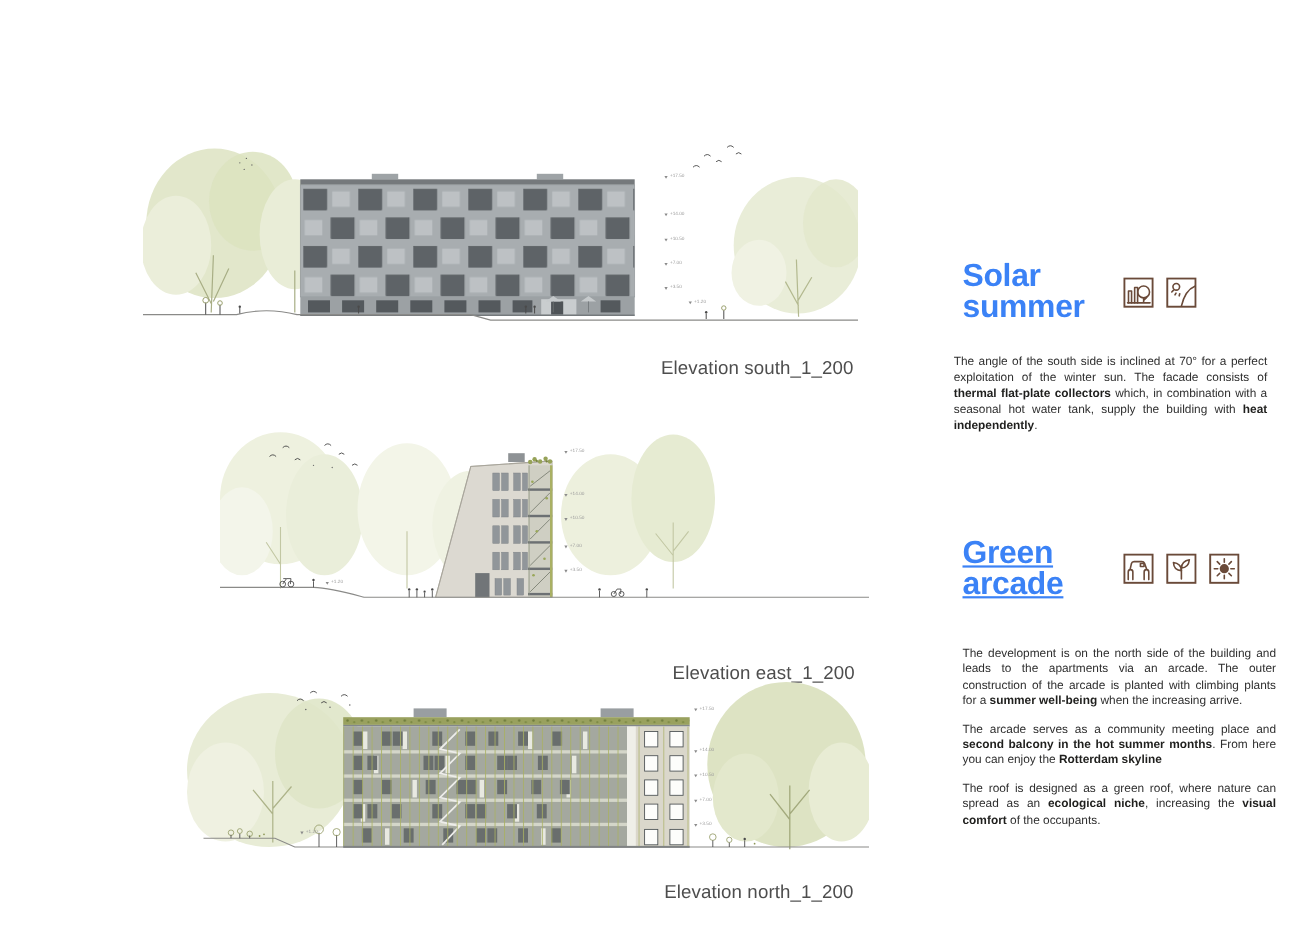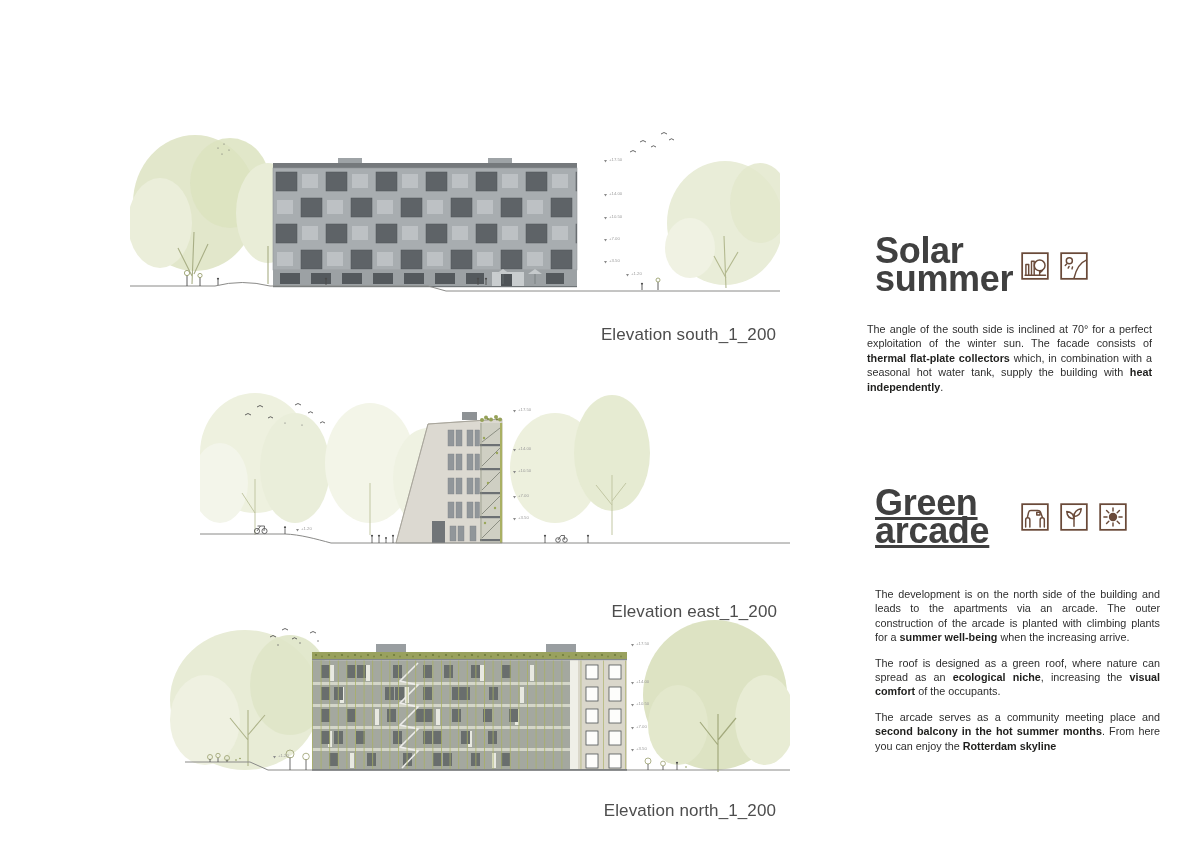--- a/index.html
+++ b/index.html
@@ -1,20 +1,20 @@
 <!DOCTYPE html>
 <html><head>
 <meta charset="utf-8">
 <style>
   html,body{margin:0;padding:0;background:#ffffff;}
   .page{position:relative;width:1190px;height:841px;background:#ffffff;overflow:hidden;
         font-family:"Liberation Sans",sans-serif;}
   .abs{position:absolute;}
   .caption{width:216px;text-align:right;font-size:17px;color:#4d4d4d;letter-spacing:0.1px;}
-  .heading{font-size:36px;line-height:28px;font-weight:700;color:#404040;letter-spacing:-0.3px;}
+  .heading{font-size:29px;line-height:28px;font-weight:700;color:#3b82f6;letter-spacing:-0.3px;}
   .bodytext{width:285px;font-size:10.8px;line-height:14.4px;color:#2e2e2e;text-align:justify;}
   .bodytext p{margin:0 0 11px 0;}
   .bodytext b{font-weight:700;color:#1f1f1d;}
   .iconrow{display:flex;gap:11px;color:#6a4a39;}
   .ic{width:28px;height:28px;display:block;}
   .ic .st{stroke:#6a4a39;fill:none;stroke-width:1.25;stroke-linecap:round;stroke-linejoin:round;}
   .ic .frame{stroke:#6a4a39;fill:none;stroke-width:1.5;}
   .ic .fill{fill:#6a4a39;stroke:none;}
   svg.elev{position:absolute;display:block;}
   .mk{font-size:4.3px;fill:#9b9b9b;}
@@ -407,17 +407,17 @@
     </svg>
     <svg class="ic" viewBox="0 0 24 24">
       <rect class="frame" x="1" y="1" width="22" height="22"></rect>
       <circle class="fill" cx="12" cy="12" r="3.6"></circle>
       <path class="st" d="M12,4.2 V6.9 M12,17.1 V19.8 M4.2,12 H6.9 M17.1,12 H19.8 M6.5,6.5 L8.4,8.4 M15.6,15.6 L17.5,17.5 M6.5,17.5 L8.4,15.6 M15.6,8.4 L17.5,6.5" stroke-width="1.4"></path>
     </svg>
   </div>
 
   <div class="abs bodytext" style="left:875px;top:587px;">
     <p><span>The development is on the north side of the building and leads to the apartments via an arcade. The outer construction of the arcade is planted with climbing plants for a </span><b>summer well-being</b><span> when the increasing arrive.</span></p>
+    <p><span>The arcade serves as a community meeting place and </span><b>second balcony in the hot summer months</b><span>. From here you can enjoy the </span><b>Rotterdam skyline</b></p>
     <p><span>The roof is designed as a green roof, where nature can spread as an </span><b>ecological niche</b><span>, increasing the </span><b>visual comfort</b><span> of the occupants.</span></p>
-    <p><span>The arcade serves as a community meeting place and </span><b>second balcony in the hot summer months</b><span>. From here you can enjoy the </span><b>Rotterdam skyline</b></p>
   </div>
 
 </div>
 
 </body></html>

